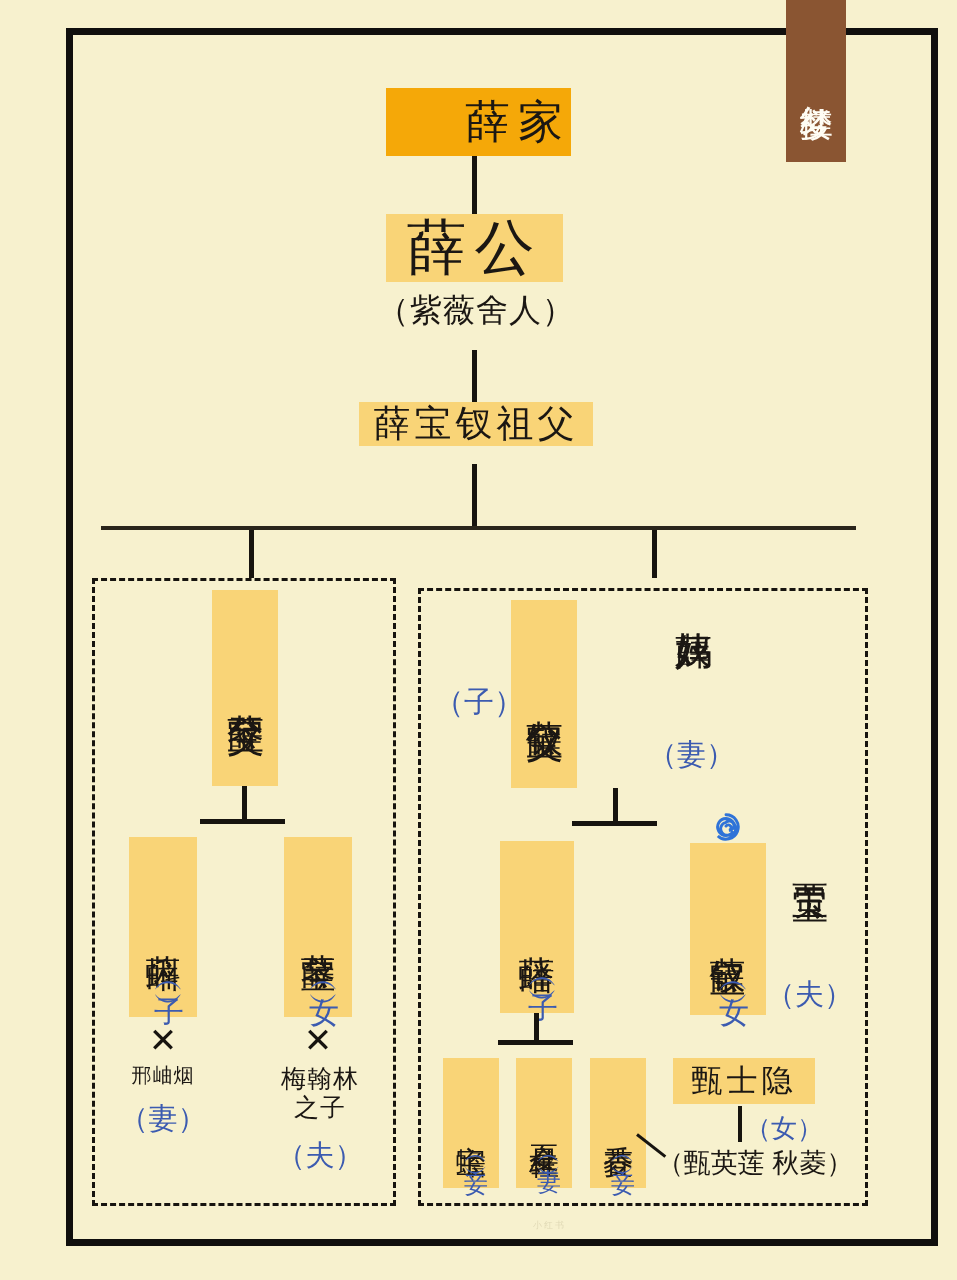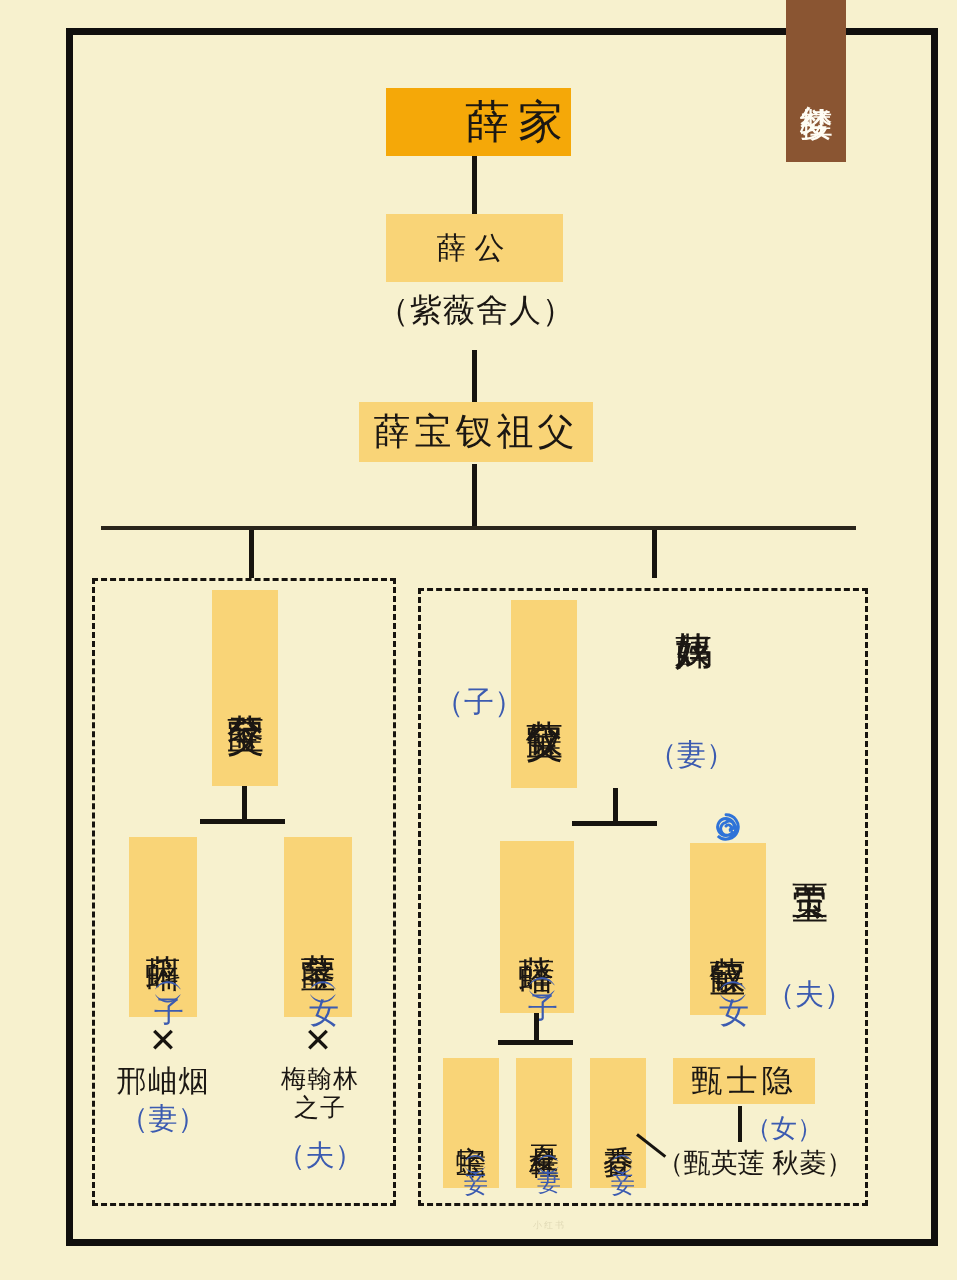--- a/index.html
+++ b/index.html
@@ -84,29 +84,29 @@
 
   <div class="title-tab">
     <span>红楼梦</span>
   </div>
 
   <div class="box amber" style="left:386px;top:88px;width:185px;height:68px;font-size:45px;letter-spacing:8px;justify-content:flex-end;">
     <span>薛家</span>
   </div>
   <div class="vline" style="left:472px;top:156px;height:58px;"></div>
 
-  <div class="box light" style="left:386px;top:214px;width:177px;height:68px;font-size:30px;letter-spacing:8px;">
+  <div class="box light" style="left:386px;top:214px;width:177px;height:68px;font-size:60px;letter-spacing:8px;">
     <span>薛公</span>
   </div>
   <div class="plain" style="left:356px;top:292px;width:240px;font-size:32px;letter-spacing:1px;">
     <span>（紫薇舍人）</span>
   </div>
   <div class="vline" style="left:472px;top:350px;height:52px;"></div>
 
-  <div class="box light" style="left:359px;top:402px;width:234px;height:60px;font-size:37px;letter-spacing:4px;">
+  <div class="box light" style="left:359px;top:402px;width:234px;height:44px;font-size:37px;letter-spacing:4px;">
     <span>薛宝钗祖父</span>
   </div>
   <div class="vline" style="left:472px;top:464px;height:64px;"></div>
 
   <div class="hline thin" style="left:101px;top:526px;width:755px;"></div>
   <div class="vline" style="left:249px;top:530px;height:48px;"></div>
   <div class="vline" style="left:652px;top:530px;height:48px;"></div>
 
   <div class="dashed" style="left:92px;top:578px;width:304px;height:628px;"></div>
 
@@ -119,21 +119,21 @@
 
   <div class="box light vbox" style="left:129px;top:837px;width:68px;height:180px;font-size:35px;padding-top:4px;">
     <span>薛蝌</span>
   </div>
   <div class="plain vert blue" style="left:140px;top:972px;width:46px;font-size:30px;">
     <span>（子）</span>
   </div>
   <div class="xmark" style="left:129px;top:1020px;width:68px;font-size:34px;">
     <span>✕</span>
   </div>
-  <div class="plain" style="left:103px;top:1064px;width:120px;font-size:30px;letter-spacing:1px;">
+  <div class="plain" style="left:103px;top:1064px;width:120px;font-size:20px;letter-spacing:1px;">
     <span>邢岫烟</span>
   </div>
   <div class="plain blue" style="left:103px;top:1102px;width:120px;font-size:29px;">
     <span>（妻）</span>
   </div>
 
   <div class="box light vbox" style="left:284px;top:837px;width:68px;height:180px;font-size:35px;padding-top:4px;">
     <span>薛宝琴</span>
   </div>
   <div class="plain vert blue" style="left:295px;top:972px;width:46px;font-size:30px;">

